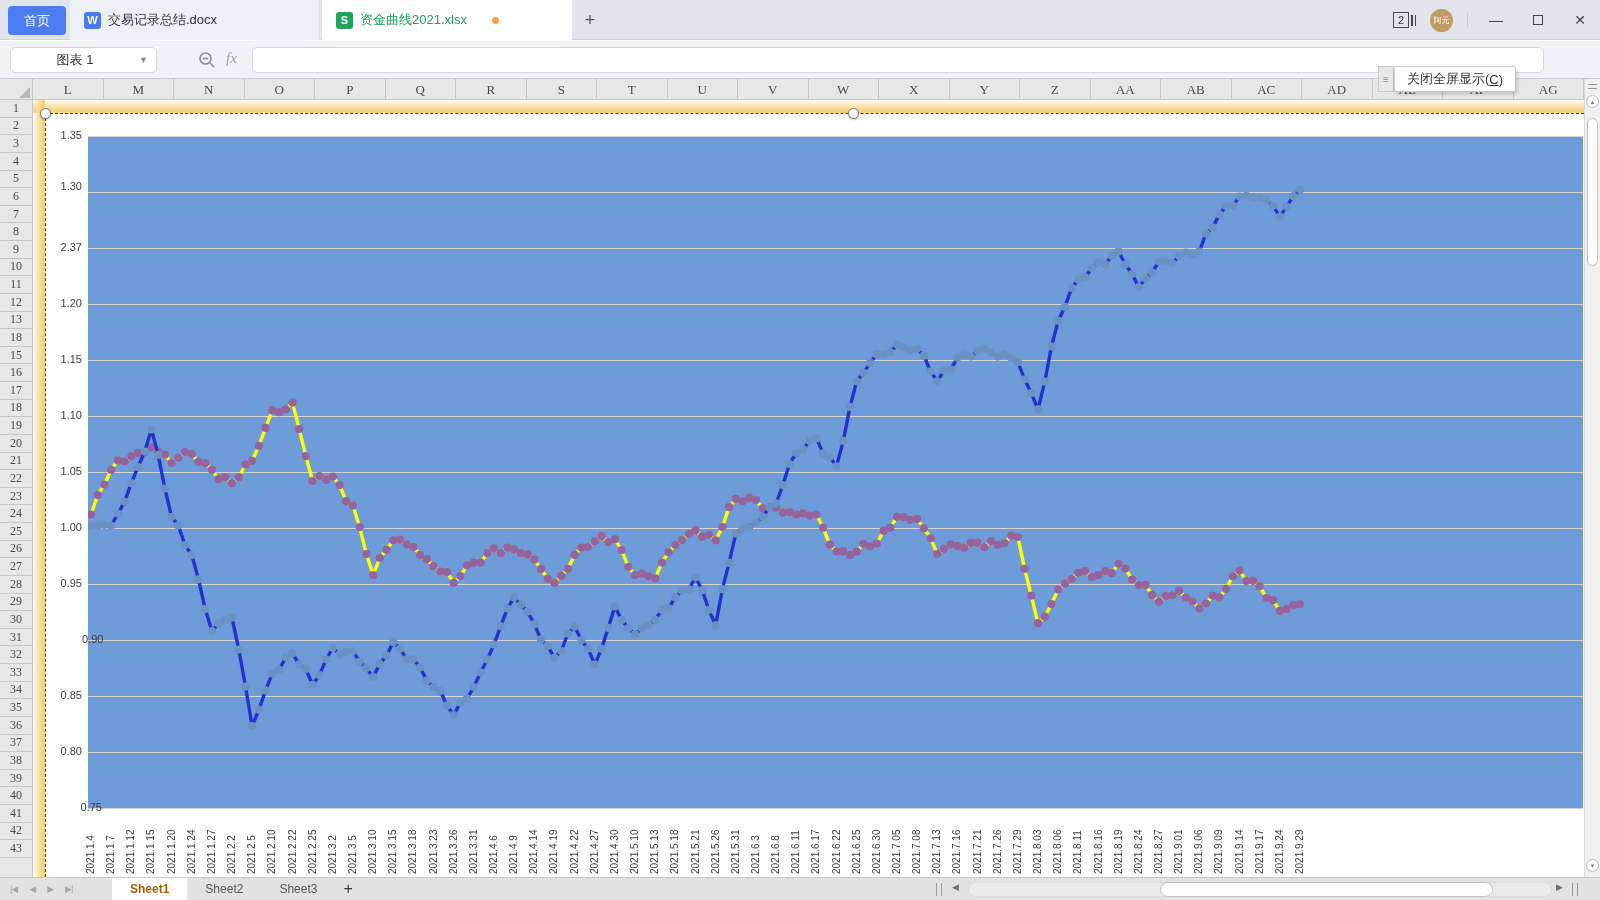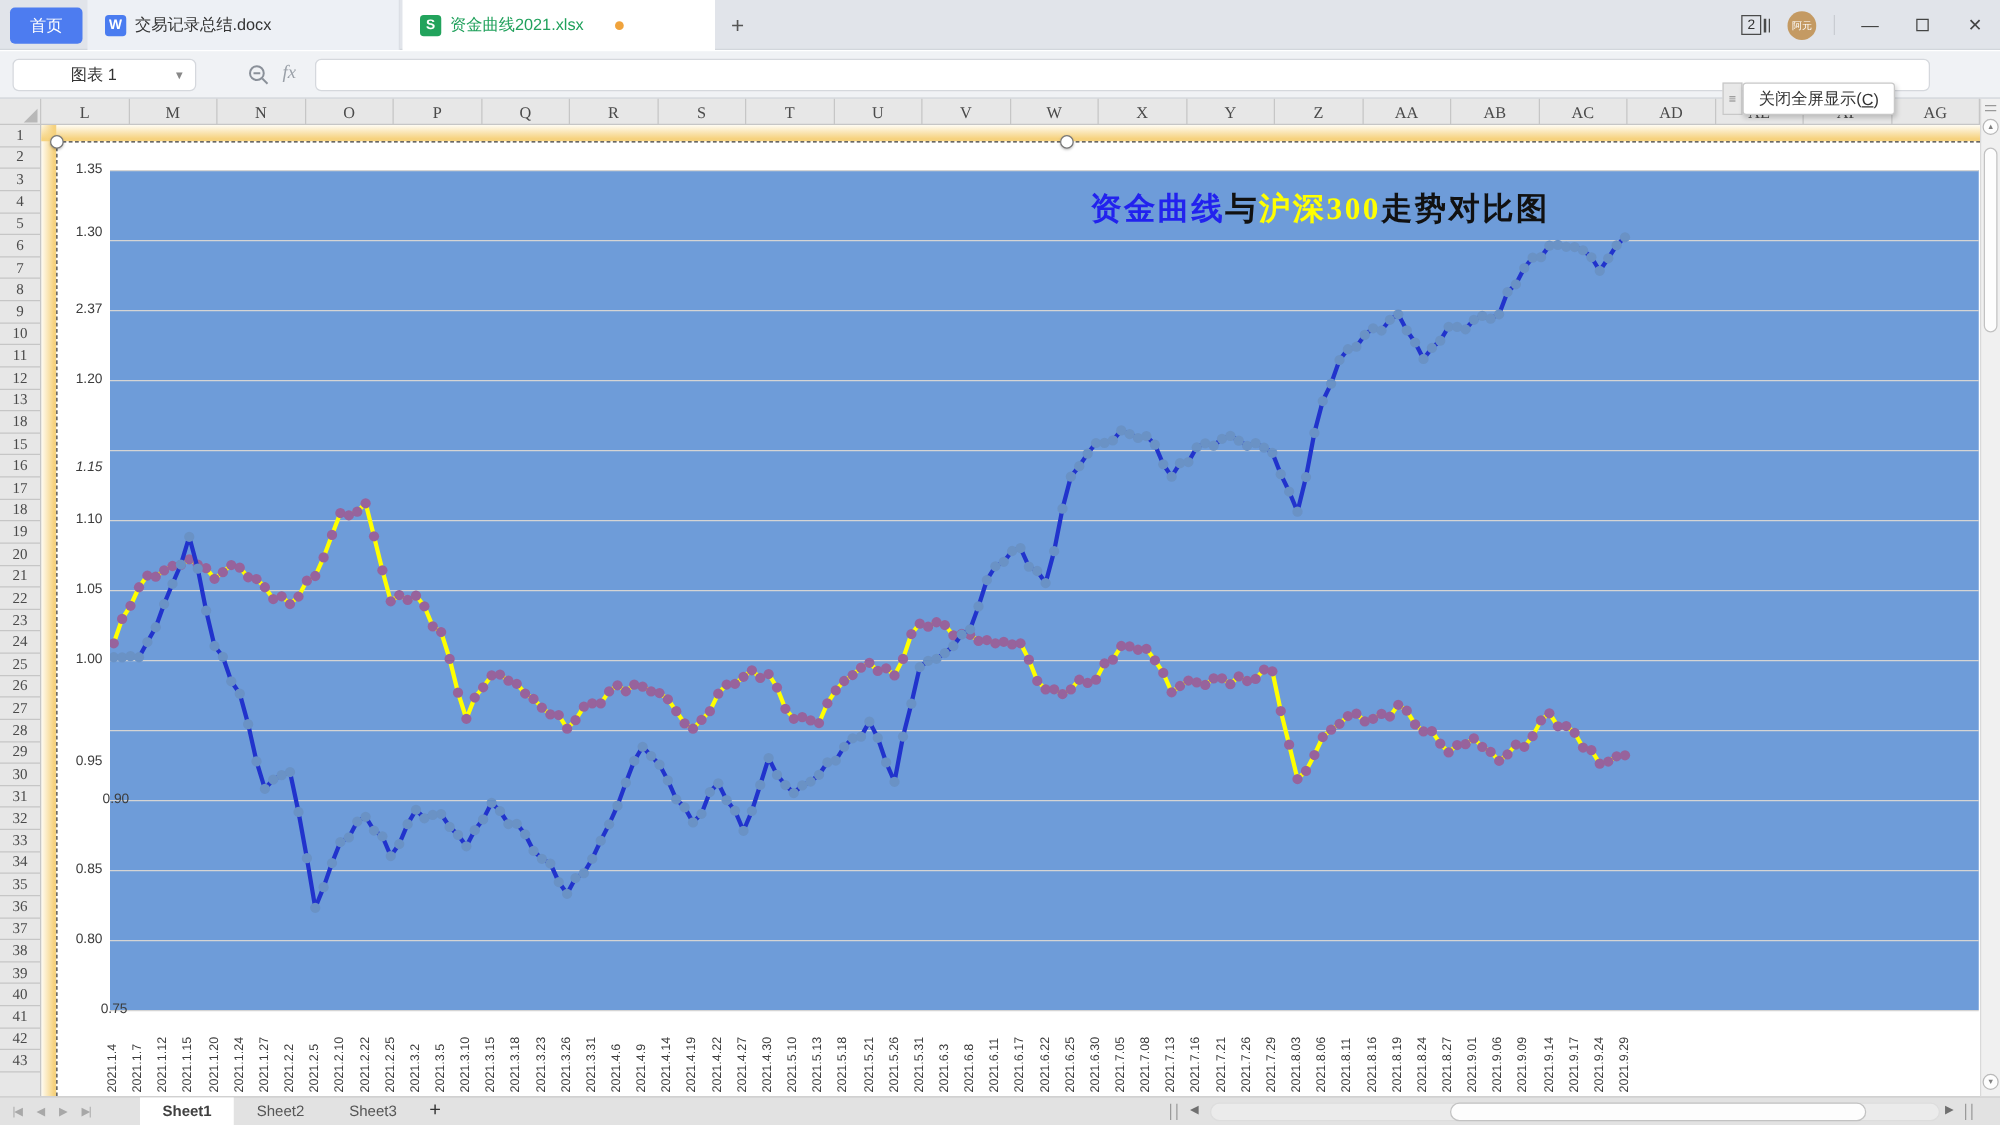--- a/index.html
+++ b/index.html
@@ -102,21 +102,21 @@
 
   
   .sheetstrip { position:absolute; left:0; top:877px; width:1600px; height:23px;
     background:#e2e2e2; border-top:1px solid #c9c9c9; }
   .navbtns { position:absolute; left:10px; top:0; height:22px; display:flex;
     align-items:center; gap:12px; color:#a8a8a8; font-size:9px; letter-spacing:-1px; }
   .navbtns span { cursor:pointer; }
   .sheettabs { position:absolute; left:112px; top:0; height:22px; display:flex; }
   .sheettab { padding:0 18px; height:22px; display:flex; align-items:center;
     font-size:12px; color:#555; cursor:pointer; }
-  .sheettab.active { background:#fff; color:#404040; font-weight:bold; }
+  .sheettab.active { background:#fff; color:#a16207; font-weight:bold; }
   .addsheet { margin-left:8px; font-size:16px; color:#333; display:flex;
     align-items:center; cursor:pointer; }
   .hsplit { position:absolute; top:5px; width:6px; height:13px;
     border-left:1.5px solid #9a9a9a; border-right:1.5px solid #9a9a9a; cursor:col-resize; }
   .harrow { position:absolute; top:4px; font-size:9px; color:#707070; cursor:pointer; }
   .htrack { position:absolute; left:968px; top:4px; width:584px; height:15px;
     background:#ebebeb; border:1px solid #dddddd; border-radius:8px; }
   .hthumb { position:absolute; left:1160px; top:4px; width:333px; height:15px;
     background:#fdfdfd; border:1px solid #c2c2c2; border-radius:8px; cursor:pointer; }
 
@@ -266,29 +266,29 @@
   <div id="chart-layers">
       <div class="gridline" style="top: 22px;"></div>
       <div class="ytick" style="top: 15px;">1.35</div>
       <div class="gridline" style="top: 78px;"></div>
       <div class="ytick" style="top: 66px;">1.30</div>
       <div class="gridline" style="top: 134px;"></div>
       <div class="ytick" style="top: 127px;">2.37</div>
       <div class="gridline" style="top: 190px;"></div>
       <div class="ytick" style="top: 183px;">1.20</div>
       <div class="gridline" style="top: 246px;"></div>
-      <div class="ytick" style="top: 254px; font-style: italic;">1.15</div>
+      <div class="ytick" style="top: 239px;">1.15</div>
       <div class="gridline" style="top: 302px;"></div>
       <div class="ytick" style="top: 295px;">1.10</div>
       <div class="gridline" style="top: 358px;"></div>
       <div class="ytick" style="top: 351px;">1.05</div>
       <div class="gridline" style="top: 414px;"></div>
       <div class="ytick" style="top: 407px;">1.00</div>
       <div class="gridline" style="top: 470px;"></div>
-      <div class="ytick" style="top: 489px;">0.95</div>
+      <div class="ytick" style="top: 463px;">0.95</div>
       <div class="gridline" style="top: 526px;"></div>
       <div class="ytick" style="top: 519px; padding-left: 36px;">0.90</div>
       <div class="gridline" style="top: 582px;"></div>
       <div class="ytick" style="top: 575px;">0.85</div>
       <div class="gridline" style="top: 638px;"></div>
       <div class="ytick" style="top: 631px;">0.80</div>
       <div class="gridline" style="top: 694px;"></div>
       <div class="ytick" style="top: 687px; margin-left: 20px;">0.75</div>
       <div class="xtick" style="left: 17px; top: 726px;">2021.1.4</div>
       <div class="xtick" style="left: 37.15px; top: 726px;">2021.1.7</div>
@@ -711,21 +711,20 @@
         <circle cx="1165.0" cy="61.4" r="4.1" fill="#6a92c5"></circle>
         <circle cx="1171.7" cy="61.6" r="4.1" fill="#6a92c5"></circle>
         <circle cx="1178.4" cy="64.2" r="4.1" fill="#6a92c5"></circle>
         <circle cx="1185.1" cy="69.8" r="4.1" fill="#6a92c5"></circle>
         <circle cx="1191.8" cy="80.6" r="4.1" fill="#6a92c5"></circle>
         <circle cx="1198.6" cy="70.6" r="4.1" fill="#6a92c5"></circle>
         <circle cx="1205.3" cy="60.2" r="4.1" fill="#6a92c5"></circle>
         <circle cx="1212.0" cy="53.8" r="4.1" fill="#6a92c5"></circle>
       </svg>
     </div>
-  <div class="chart-title" id="chart-title"><span style="color: rgb(34, 34, 238);">资金曲线</span><span style="color: rgb(17, 17, 17);">与</span><span style="color: rgb(255, 255, 0);">沪深300</span><span style="color: rgb(17, 17, 17);">走势对比图</span></div>
 </div>
 
 <div class="ants-h"></div>
 <div class="ants-v"></div>
 <div class="handle" style="left:40px; top:108px;"></div>
 <div class="handle" style="left:848px; top:108px;"></div>
 
 <div class="sheetstrip">
   <div class="navbtns">
     <span>|◀</span>

